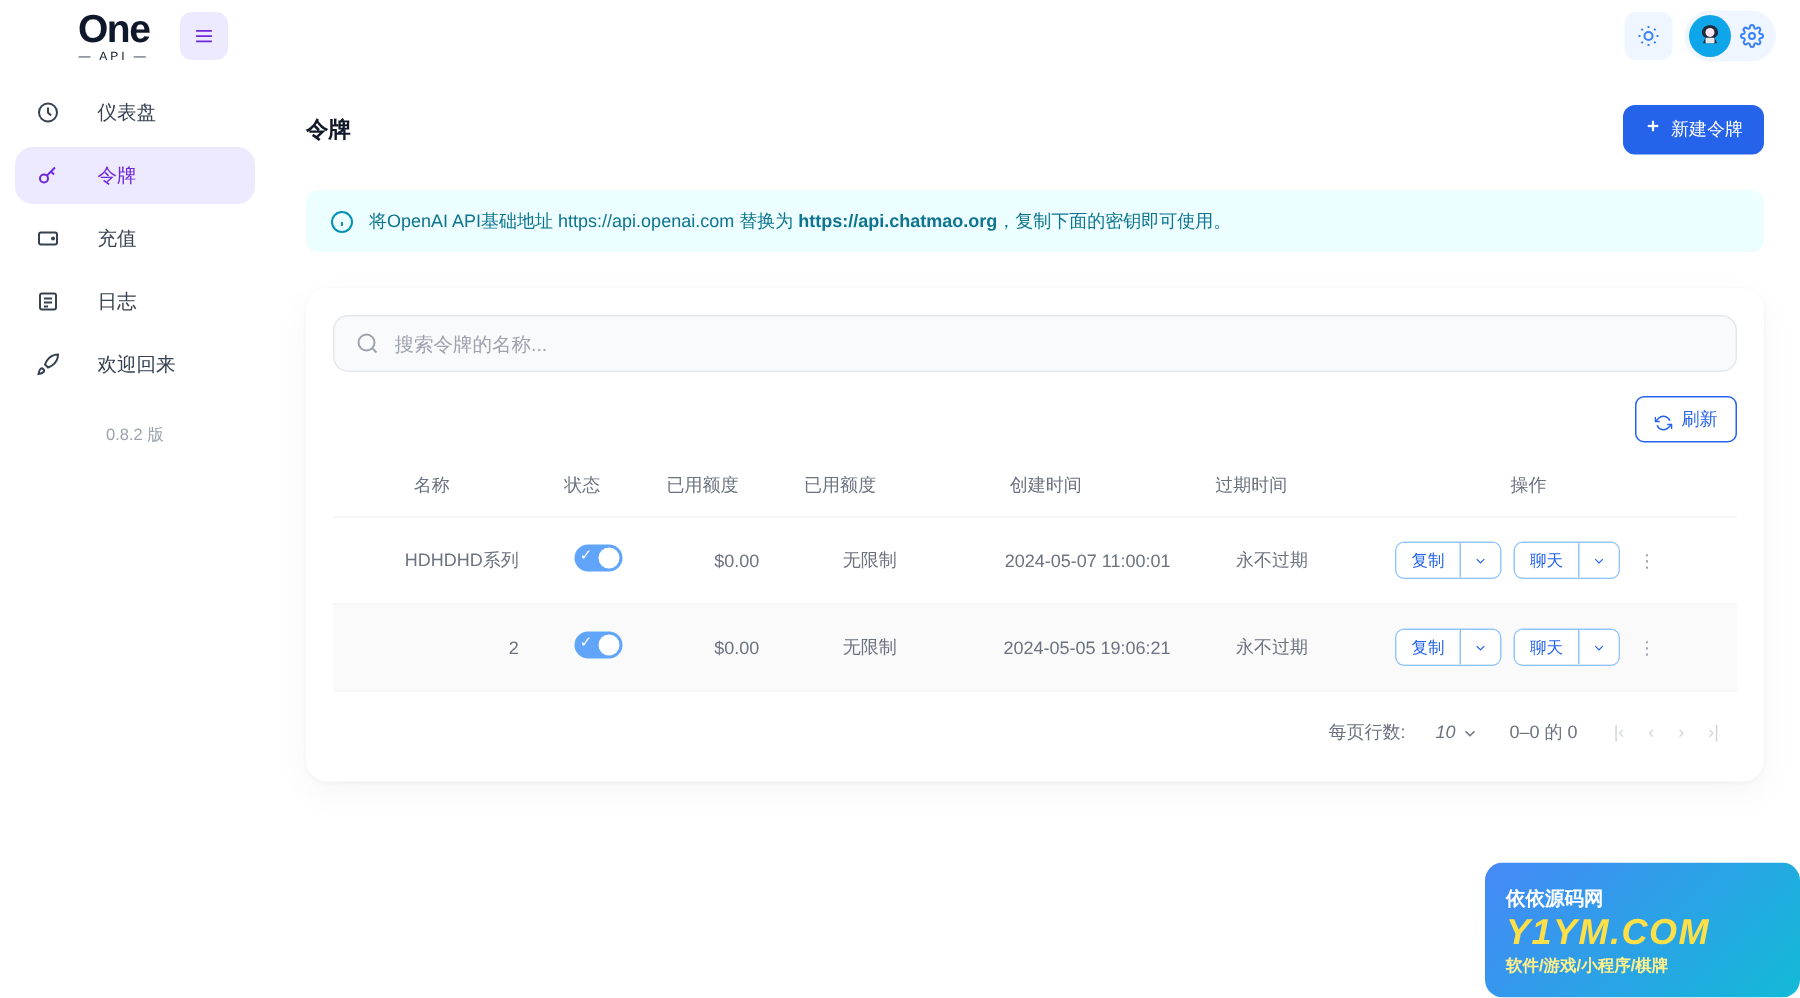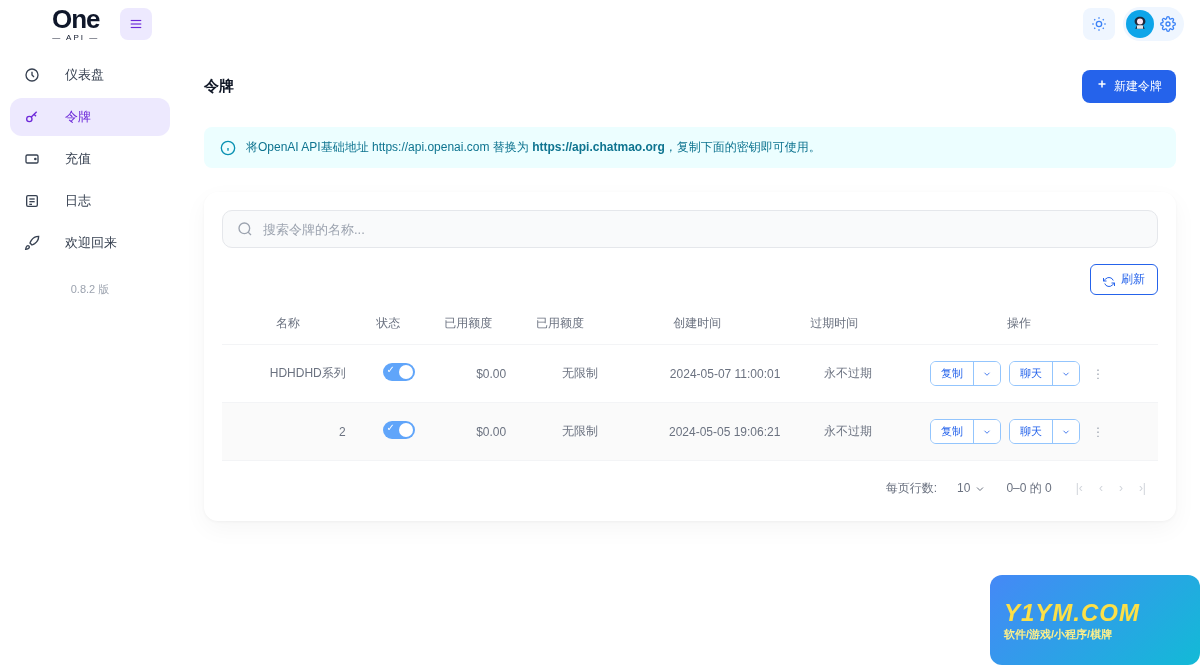--- a/index.html
+++ b/index.html
@@ -57,21 +57,21 @@
 .toggle::after { content: ''; width: 14px; height: 14px; background: #fff; border-radius: 50%; position: absolute; right: 2px; top: 2px; }
 .toggle::before { content: '✓'; position: absolute; left: 4px; top: 1px; color: #fff; font-size: 10px; }
 
 .action-cell { display: flex; justify-content: center; align-items: center; gap: 8px; }
 .split-btn { display: flex; border: 1px solid #93c5fd; border-radius: 6px; overflow: hidden; }
 .split-btn .lbl { padding: 4px 10px; color: #2563eb; font-size: 11px; cursor: pointer; background: #fff; }
 .split-btn .caret { padding: 4px 8px; color: #2563eb; border-left: 1px solid #93c5fd; cursor: pointer; background: #fff; display: flex; align-items: center; }
 .more-btn { cursor: pointer; color: #9ca3af; padding: 4px; }
 
 .pagination { display: flex; justify-content: flex-end; align-items: center; gap: 20px; padding: 16px 8px 4px; font-size: 12px; color: #6b7280; }
-.page-size { display: flex; align-items: flex-end; gap: 4px; }
+.page-size { display: flex; align-items: flex-end; gap: 4px; font-style: italic; }
 .page-nav { display: flex; gap: 8px; }
 .page-nav span { color: #d1d5db; cursor: pointer; padding: 4px; }
 
 .watermark { position: fixed; right: 0; bottom: 0; width: 210px; height: 90px; pointer-events: none; }
 .wm-bg { position: absolute; inset: 0; background: linear-gradient(135deg, #3b82f6, #06b6d4); border-radius: 12px; opacity: 0.95; }
 .wm-text { position: absolute; inset: 0; display: flex; flex-direction: column; justify-content: center; padding-left: 14px; }
 .wm-title { color: #fff; font-weight: 700; font-size: 13px; }
 .wm-url { color: #fde047; font-weight: 900; font-size: 24px; font-style: italic; letter-spacing: 1px; }
 .wm-sub { color: #fef08a; font-size: 11px; font-weight: 700; }
 </style>
@@ -305,16 +305,17 @@
           <span>›|</span>
         </div>
       </div>
     </div>
   </main>
 </div>
 
 <div class="watermark">
   <div class="wm-bg"></div>
   <div class="wm-text">
+    <div class="wm-title">依依源码网</div>
     <div class="wm-url">Y1YM.COM</div>
     <div class="wm-sub">软件/游戏/小程序/棋牌</div>
   </div>
 </div>
 
 </body></html>

